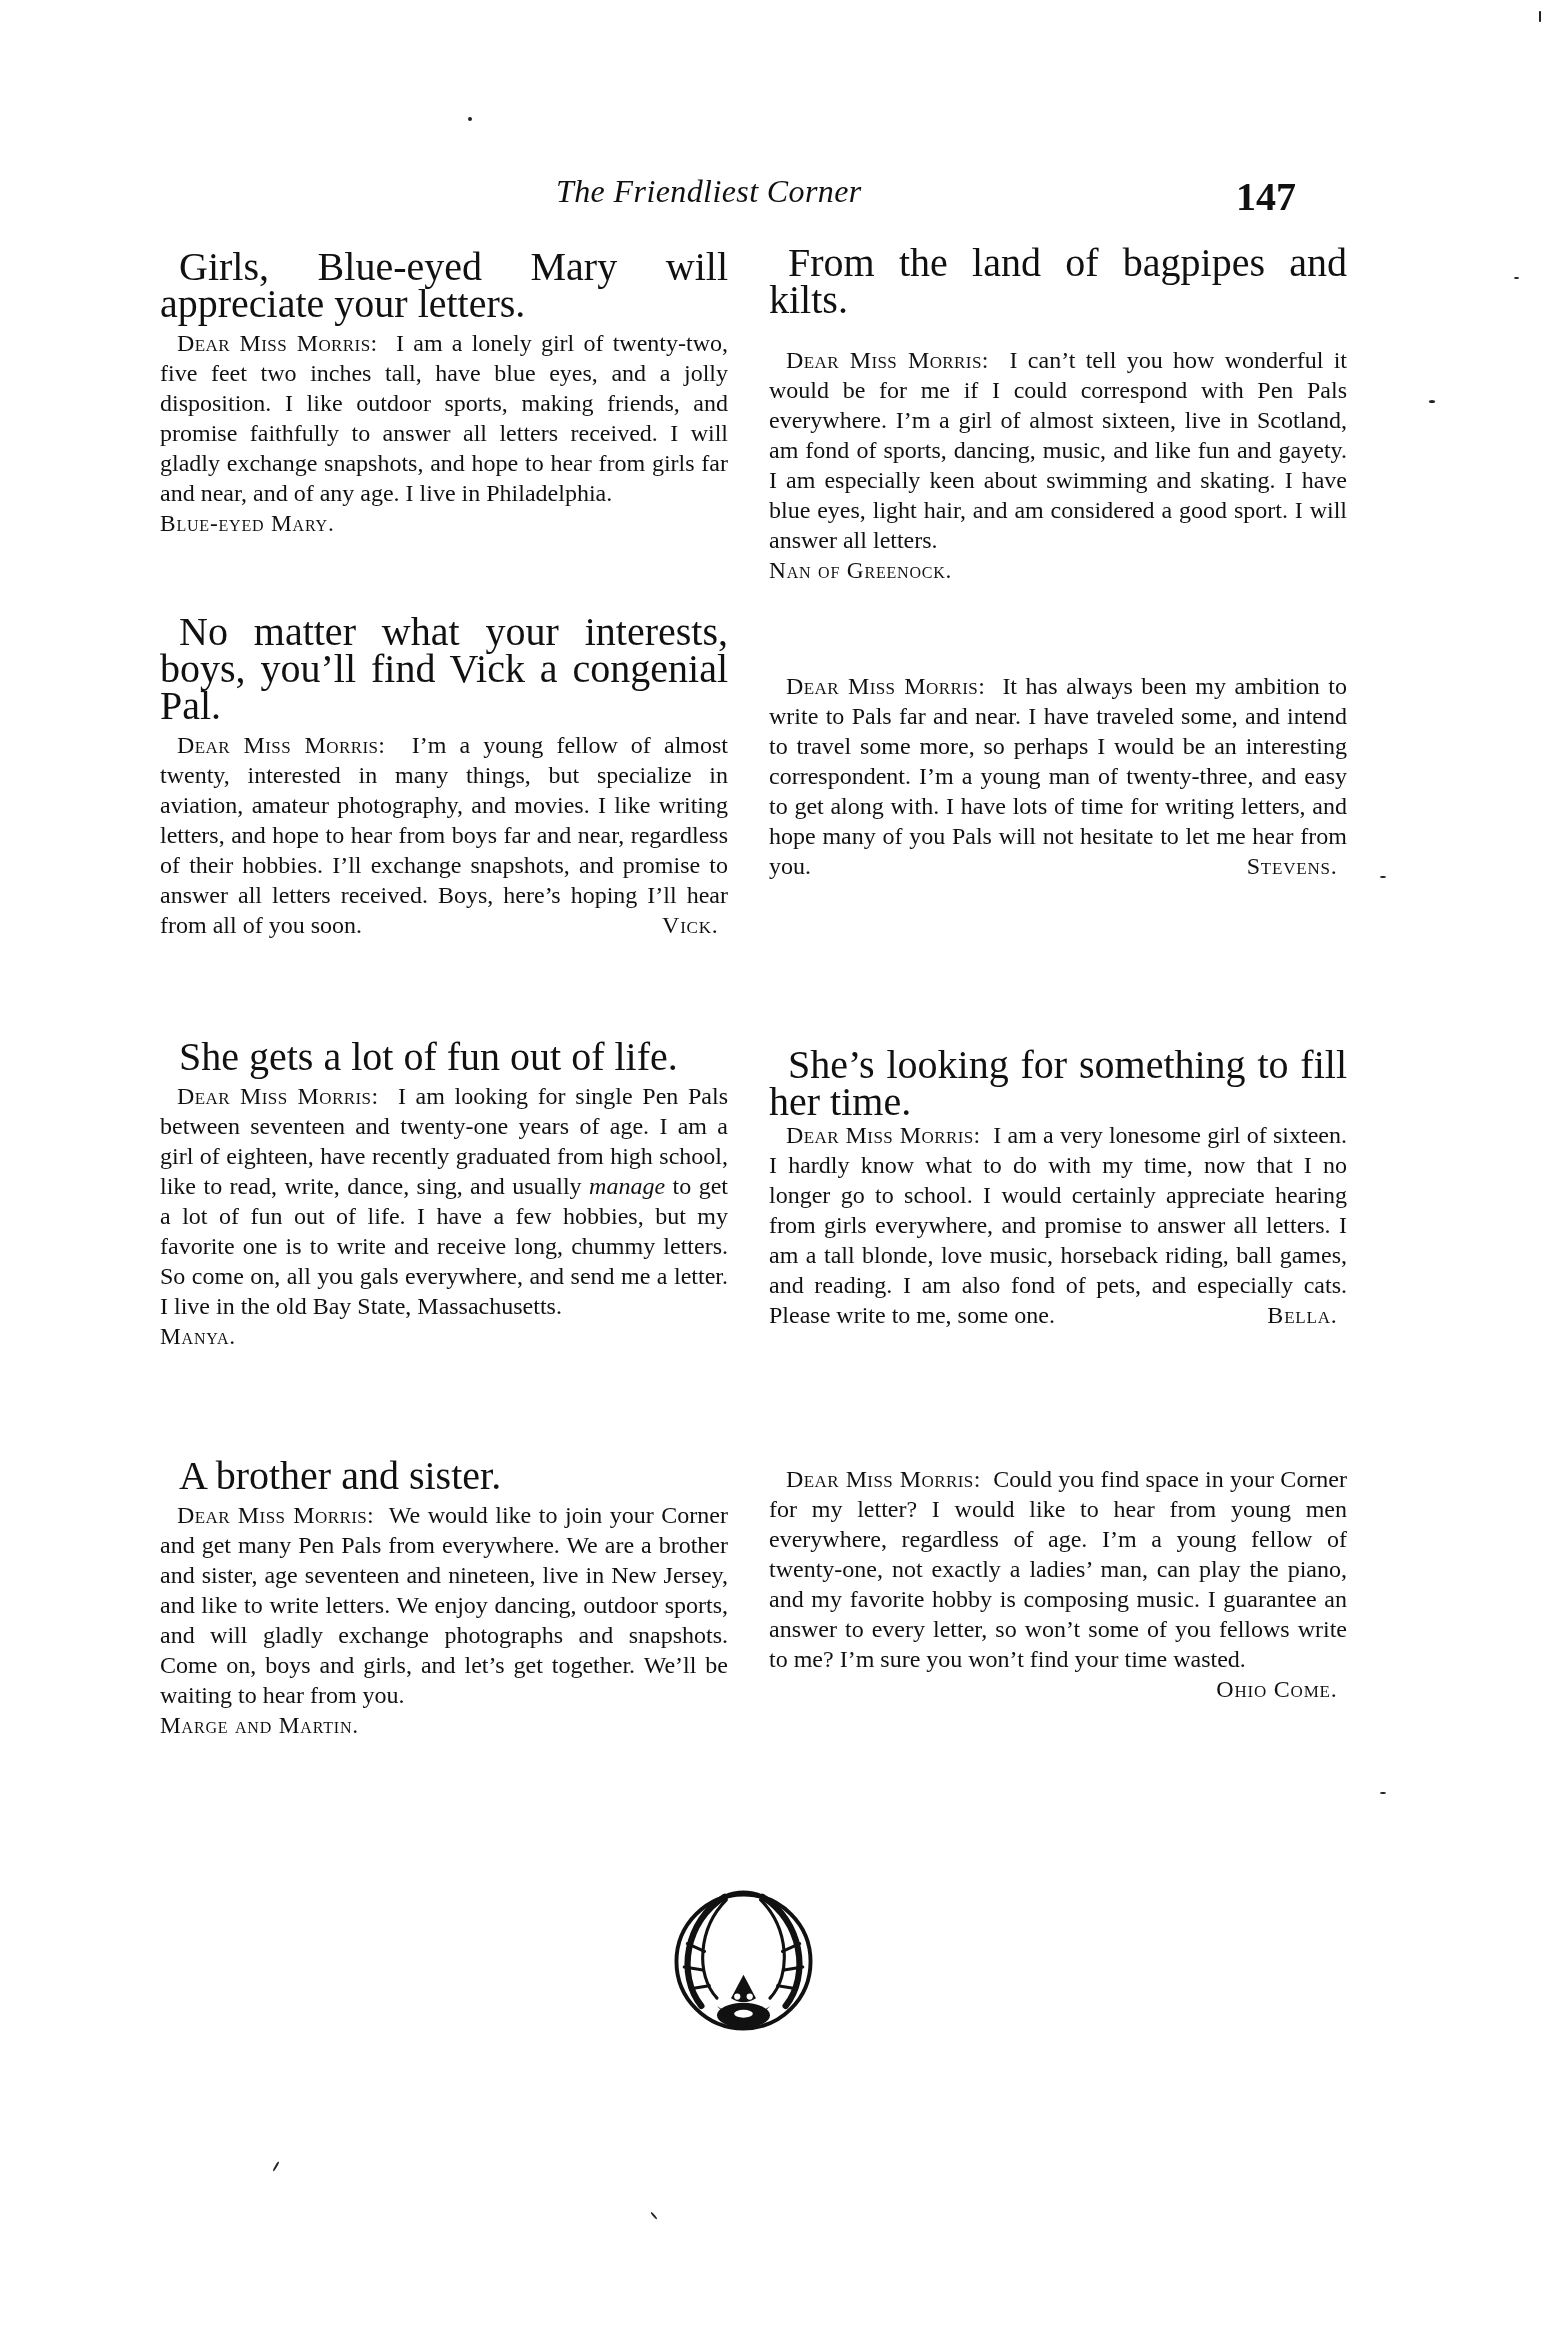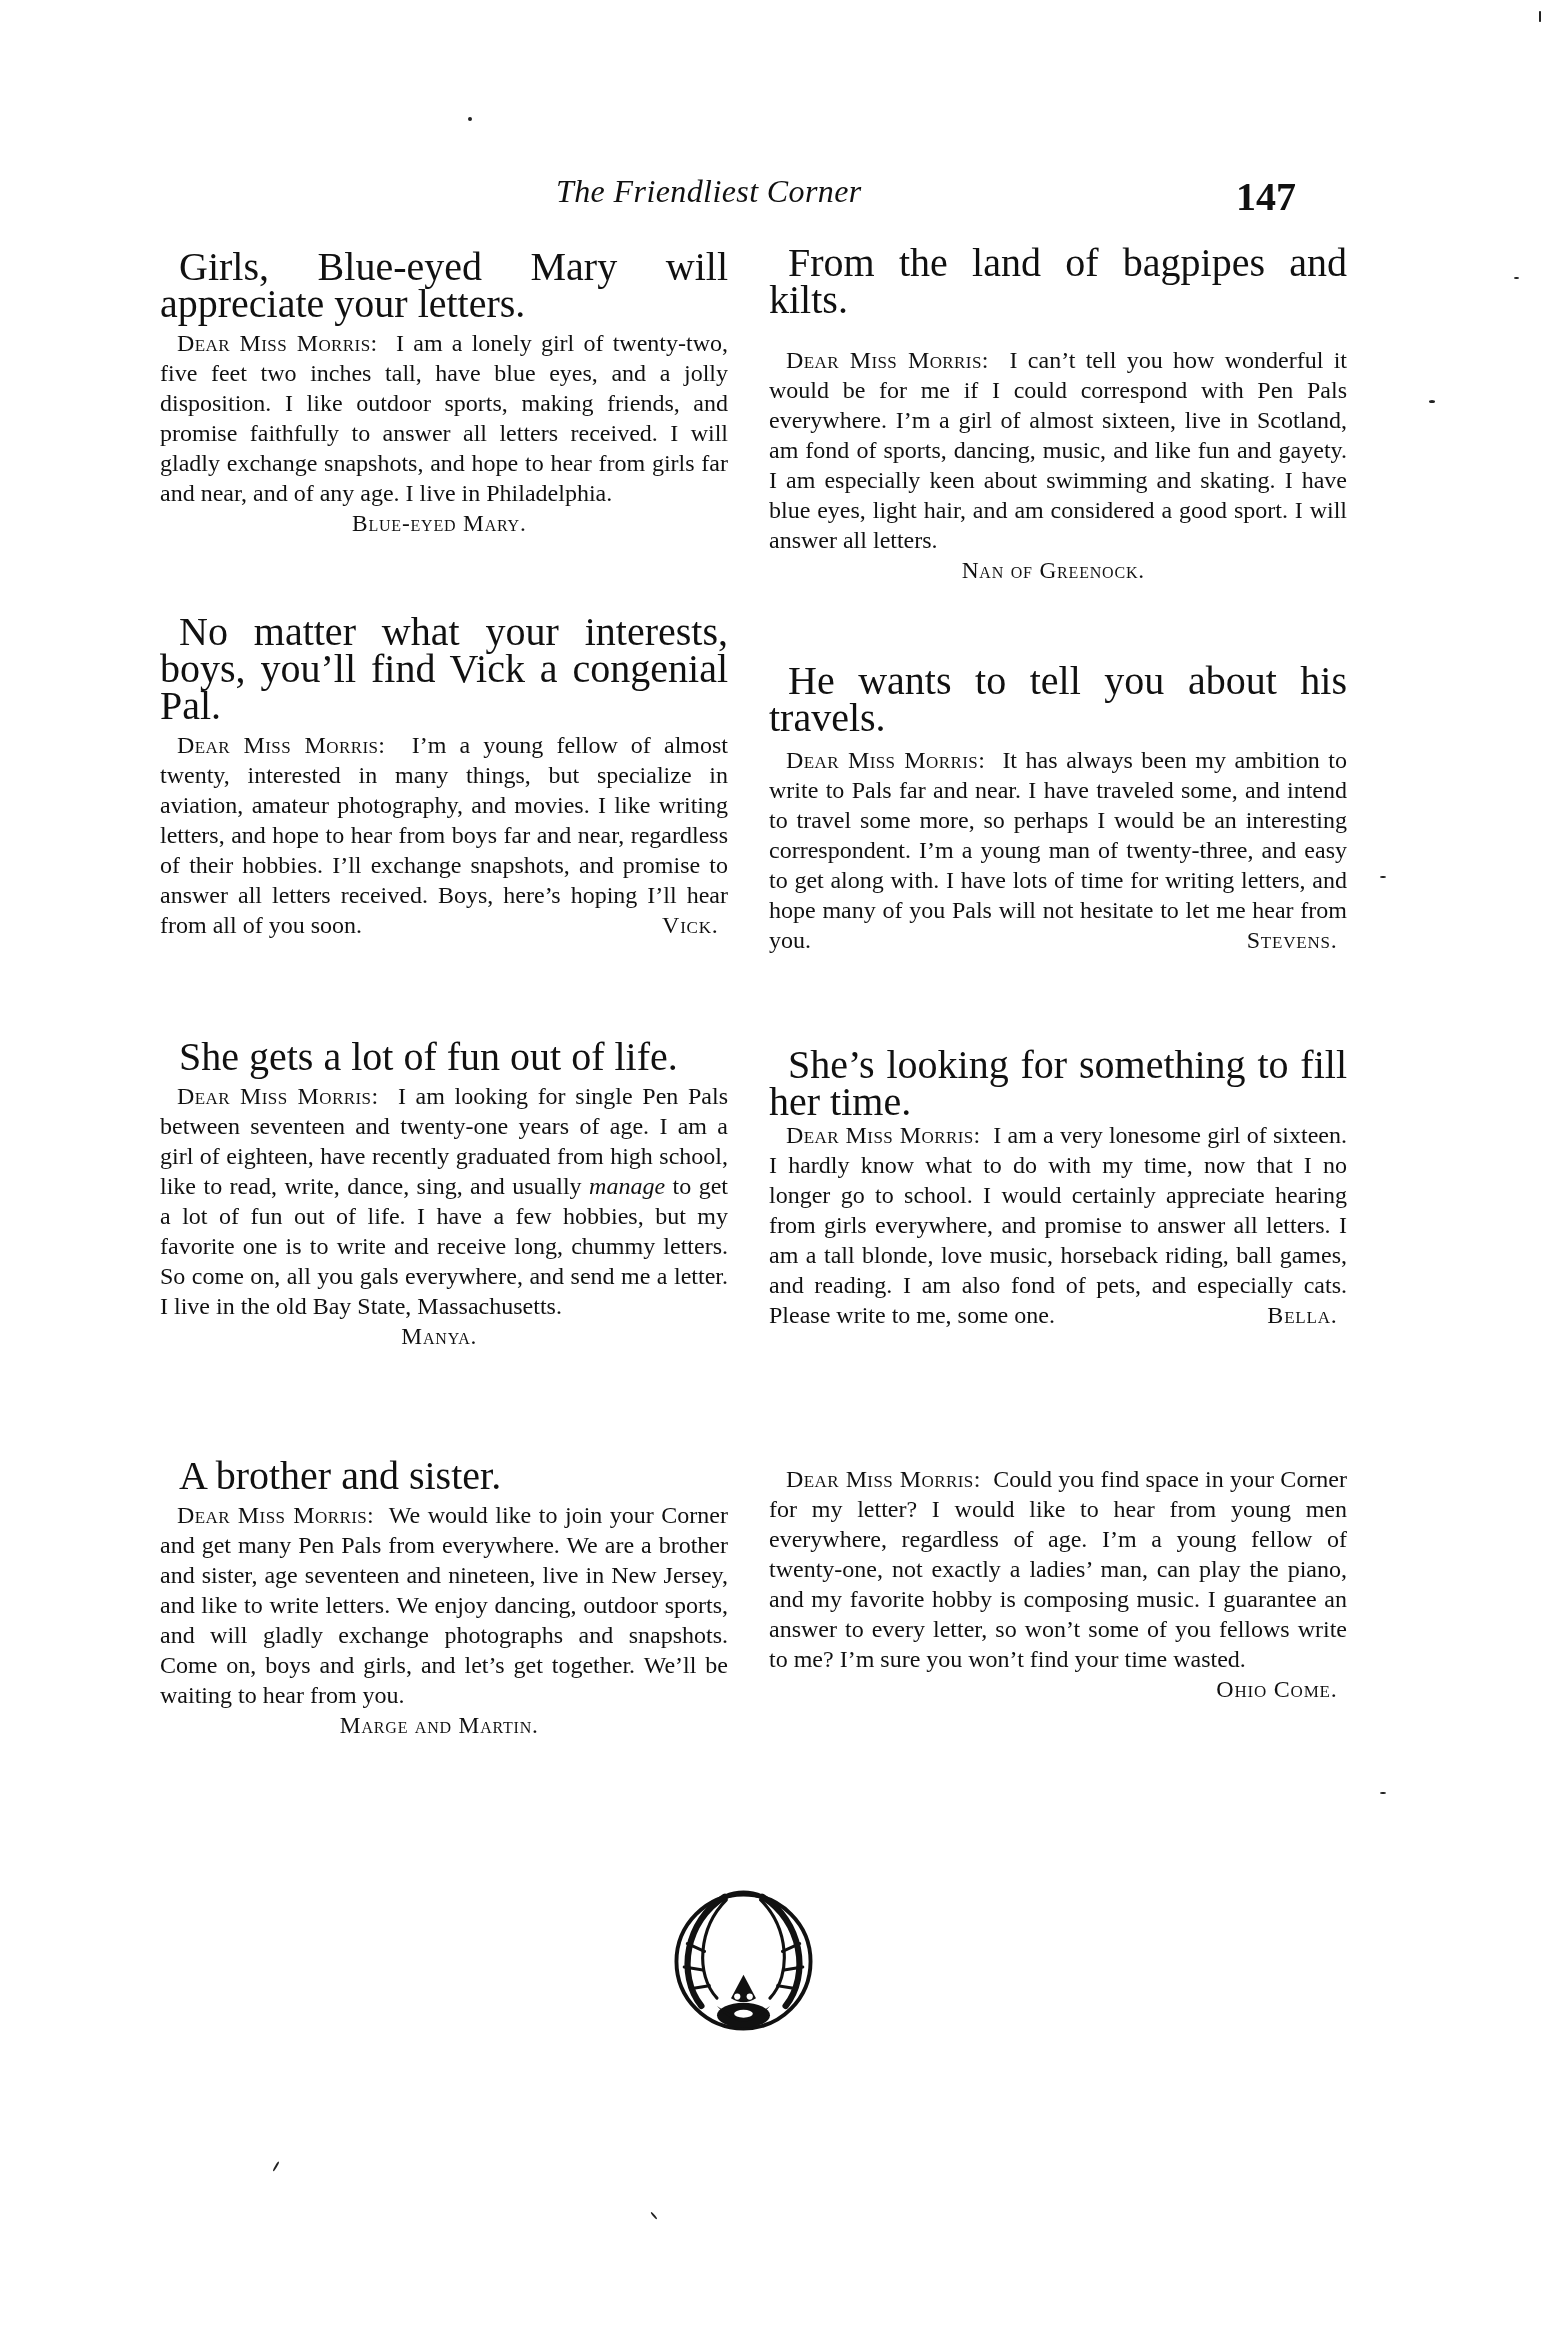--- a/index.html
+++ b/index.html
@@ -22,21 +22,21 @@
     font-size: 40px; line-height: 37px; margin: 0; font-weight: normal;
     text-indent: 19px; text-align: justify; text-align-last: left;
   }
   .letter {
     margin: 0; font-size: 24px; line-height: 30px; text-align: justify;
     text-indent: 17px;
   }
   .salutation { font-variant: small-caps; letter-spacing: 0.4px; }
   .italic { font-style: italic; }
   .signature {
-    font-variant: small-caps; font-size: 23.4px; line-height: 30px; text-align: center;
+    font-variant: small-caps; font-size: 23.4px; line-height: 30px; text-align: left;
     padding-right: 9.4px; letter-spacing: 0.8px;
   }
   .sig-inline { float: right; font-variant: small-caps; letter-spacing: 0.8px; padding-right: 9.4px; text-indent: 0; }
   .ornament { position: absolute; left: 670px; top: 1889px; width: 147px; height: 145px; }
   .speck { position: absolute; background: #222; border-radius: 50%; }
 </style>
 </head>
 <body>
 
 <div class="running-head">The Friendliest Corner</div>
@@ -88,21 +88,20 @@
   <div class="block" style="top:244px">
     <h2 class="heading">From the land of bagpipes and kilts.</h2>
     <p class="letter" style="margin-top:26.5px">
       <span class="salutation">Dear Miss Morris:</span>&nbsp;
       <span>I can’t tell you how wonderful it would be for me if I could correspond with Pen Pals everywhere. I’m a girl of almost sixteen, live in Scotland, am fond of sports, dancing, music, and like fun and gayety. I am especially keen about swimming and skating. I have blue eyes, light hair, and am considered a good sport. I will answer all letters.</span>
     </p>
     <div class="signature">Nan of Greenock.</div>
   </div>
 
   <div class="block" style="top:662px">
-    <h2 class="heading">He wants to tell you about his travels.</h2>
     <p class="letter" style="margin-top:9.4px">
       <span class="salutation">Dear Miss Morris:</span>&nbsp;
       <span>It has always been my ambition to write to Pals far and near. I have traveled some, and intend to travel some more, so perhaps I would be an interesting correspondent. I’m a young man of twenty-three, and easy to get along with. I have lots of time for writing letters, and hope many of you Pals will not hesitate to let me hear from you.</span>
       <span class="sig-inline">Stevens.</span>
     </p>
   </div>
 
   <div class="block" style="top:1046px">
     <h2 class="heading">She’s looking for something to fill her time.</h2>
     <p class="letter" style="margin-top:0">

